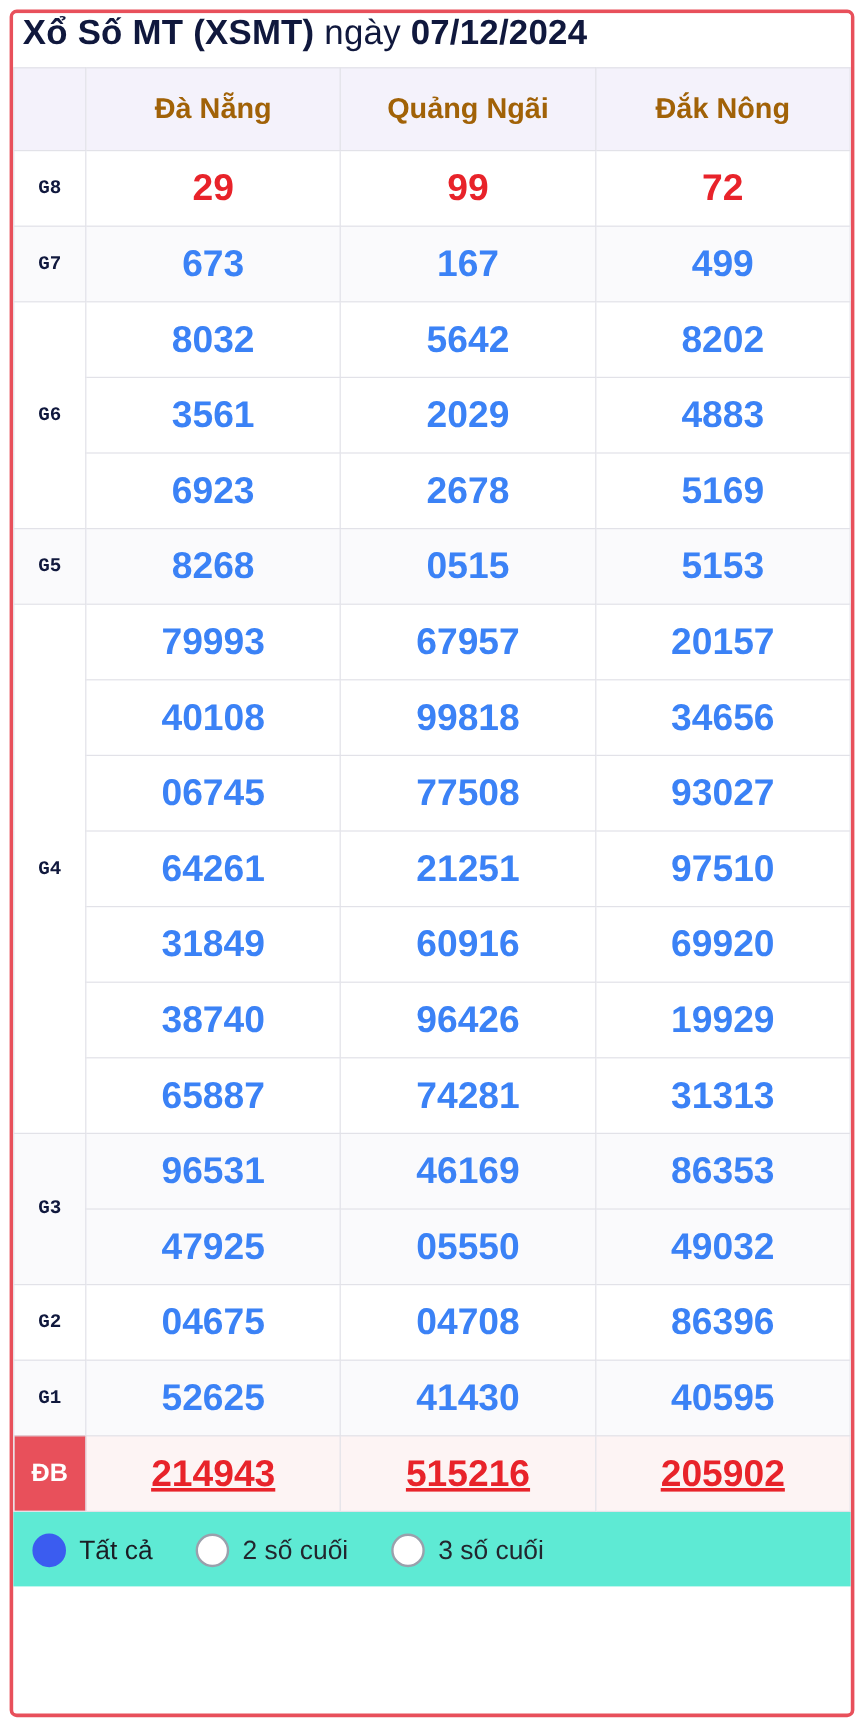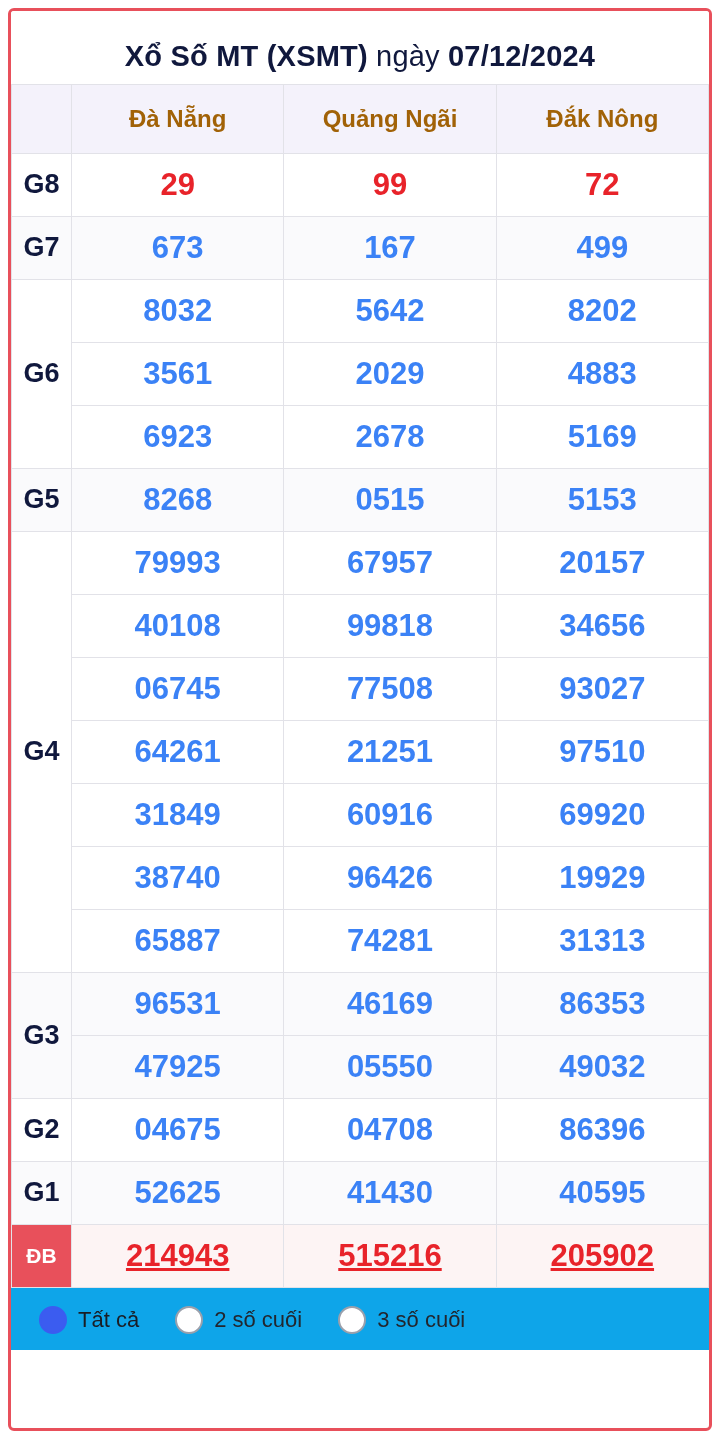--- a/index.html
+++ b/index.html
@@ -18,22 +18,21 @@
     border: 3px solid #e8505b;
     border-radius: 6px;
     width: 704px;
     height: 1423px;
     overflow: hidden;
     background: #ffffff;
     display: flex;
     flex-direction: column;
   }
   .header {
-    padding: 28px 8px 10px 8px;
-    text-align: center;
+    padding: 0 8px 10px 8px;
     background: #ffffff;
   }
   .title {
     font-size: 29px;
     color: #10183d;
     font-weight: bold;
     letter-spacing: 0.2px;
     line-height: 1.2;
   }
   .title .norm { font-weight: normal; }
@@ -65,24 +64,25 @@
   thead th {
     background: #f4f2fb;
     color: #a16207;
     font-size: 24px;
     font-weight: bold;
     padding: 20px 4px;
   }
   thead th.corner { background: #f4f2fb; }
   .lbl {
     width: 60px;
-    font-size: 27px;
+    font-size: 16px;
     font-weight: bold;
     color: #10183d;
     background: #ffffff;
+    font-family: Liberation Mono, monospace;
   }
   .lbl.alt { background: #fafafc; margin-left: 32px; }
   .num {
     font-size: 31px;
     color: #3b82f6;
     font-weight: bold;
     padding: 10px 2px;
     height: 63px;
   }
   .num.alt { background: #fafafc; }
@@ -98,22 +98,22 @@
     font-size: 31px;
     font-weight: bold;
     background: #fdf4f4;
     height: 63px;
     text-decoration: underline;
   }
   .filters {
     display: flex;
     align-items: center;
     gap: 10px;
-    padding: 18px 14px 16px 28px;
-    background: #0ea5e9;
+    padding: 18px 14px 16px 16px;
+    background: #5eead4;
   }
   .radio-wrap {
     display: flex;
     align-items: center;
     gap: 11px;
     margin-right: 26px;
   }
   .radio {
     width: 28px; height: 28px;
     border-radius: 50%;

